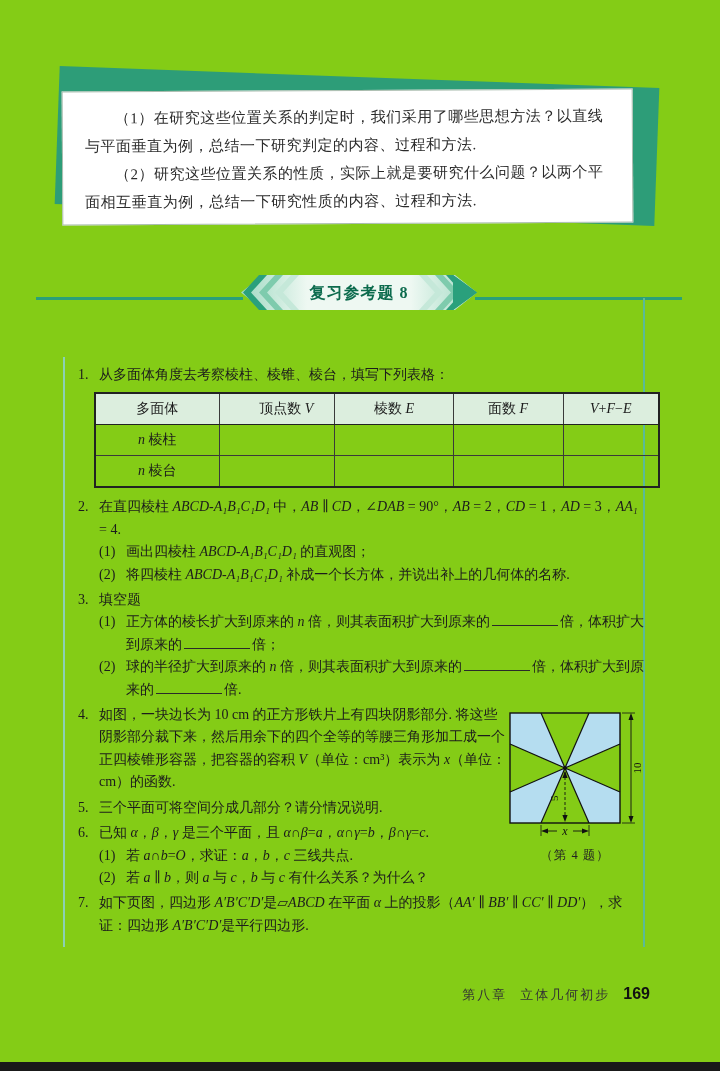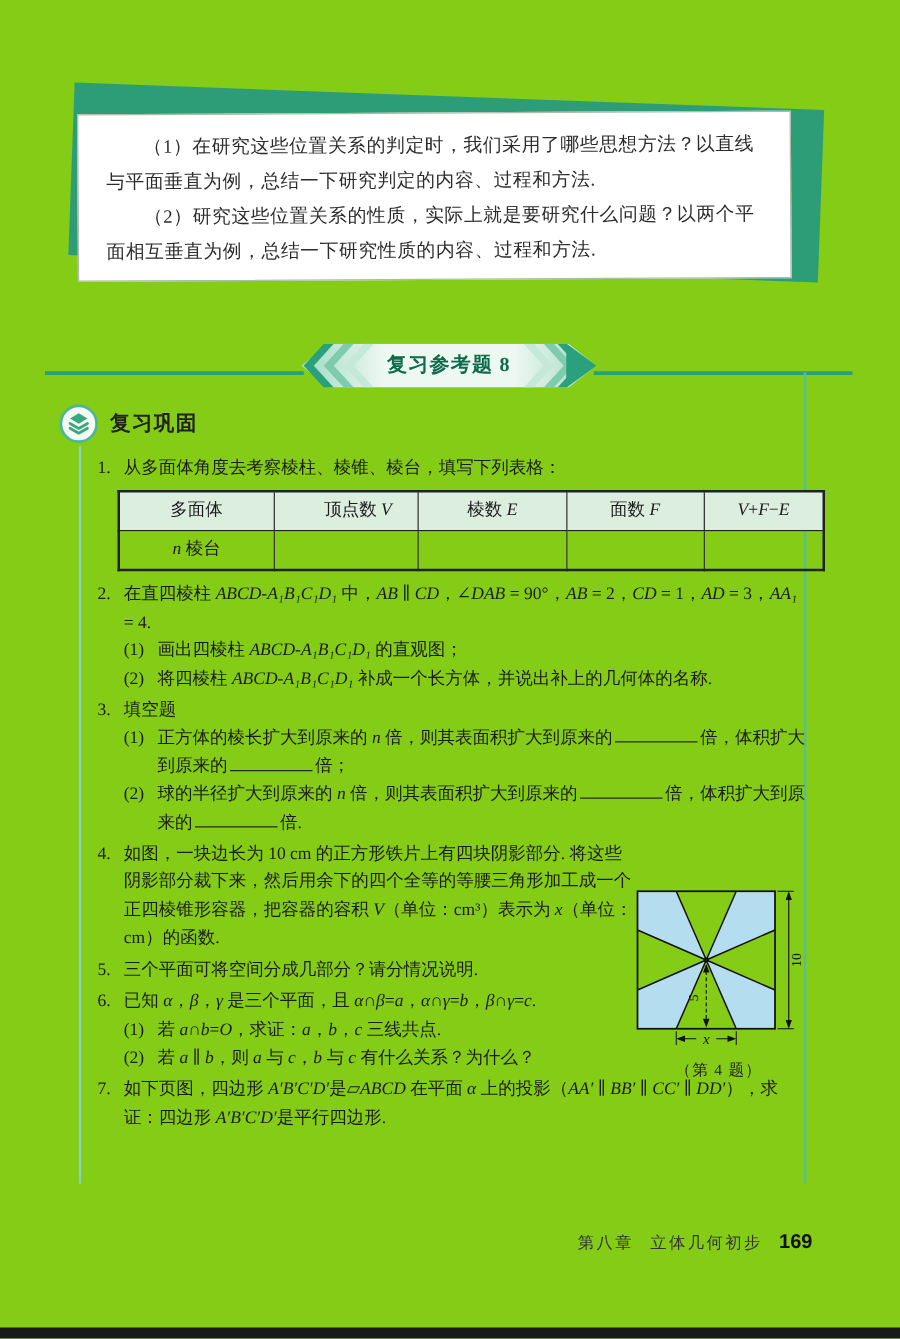--- a/index.html
+++ b/index.html
@@ -90,29 +90,20 @@
         <polygon points="186,0 178,0 194,17.5 178,35 186,35 202,17.5" fill="#c5e8d9"></polygon>
         <polygon points="202,0 194,0 210,17.5 194,35 202,35 218,17.5" fill="#7ecbad"></polygon>
         <polygon points="212,0 236,17.5 212,35 205,35 221,17.5 205,0" fill="#2aa07c"></polygon>
         <polygon points="212,0 236,17.5 212,35" fill="#2aa07c"></polygon>
       </svg>
       <div class="banner-title">复习参考题 8</div>
     </div>
     <div class="hline"></div>
   </div>
 
-  <div class="section-head">
-    <svg width="32" height="32" viewBox="0 0 32 32">
-      <circle cx="16" cy="16" r="14.3" fill="#f3faf6" stroke="#4cb795" stroke-width="2.2"></circle>
-      <polygon points="16,7.5 23,11.8 16,16 9,11.8" fill="#3aa682"></polygon>
-      <polyline points="9,15.8 16,19.8 23,15.8" fill="none" stroke="#3aa682" stroke-width="2.1" stroke-linecap="round" stroke-linejoin="round"></polyline>
-      <polyline points="9,19.6 16,23.6 23,19.6" fill="none" stroke="#3aa682" stroke-width="2.1" stroke-linecap="round" stroke-linejoin="round"></polyline>
-    </svg>
-    <span class="section-title">复习巩固</span>
-  </div>
 
   <div class="vline-left"></div>
   <div class="vline-right"></div>
 
   <div class="problems">
 
     <div class="prob">
       <span class="pnum">1.</span>
       <div class="pbody">
           <div><span>从多面体角度去考察棱柱、棱锥、棱台，填写下列表格：</span></div>
@@ -124,20 +115,27 @@
         <tr>
           <th class="c0"><span>多面体</span></th>
           <th class="c1"><span>顶点数 </span><span class="v">V</span></th>
           <th class="c2"><span>棱数 </span><span class="v">E</span></th>
           <th class="c3"><span>面数 </span><span class="v">F</span></th>
           <th class="c4"><span class="v">V</span><span>+</span><span class="v">F</span><span>−</span><span class="v">E</span></th>
         </tr>
       </thead>
       <tbody>
         <tr>
+          <td class="rowlab"><span class="v">n</span><span> 棱柱</span></td>
+          <td></td>
+            <td></td>
+          <td></td>
+            <td></td>
+        </tr>
+        <tr>
           <td class="rowlab"><span class="v">n</span><span> 棱台</span></td>
           <td></td>
             <td></td>
           <td></td>
             <td></td>
         </tr>
       </tbody>
     </table>
 
     <div class="prob">

